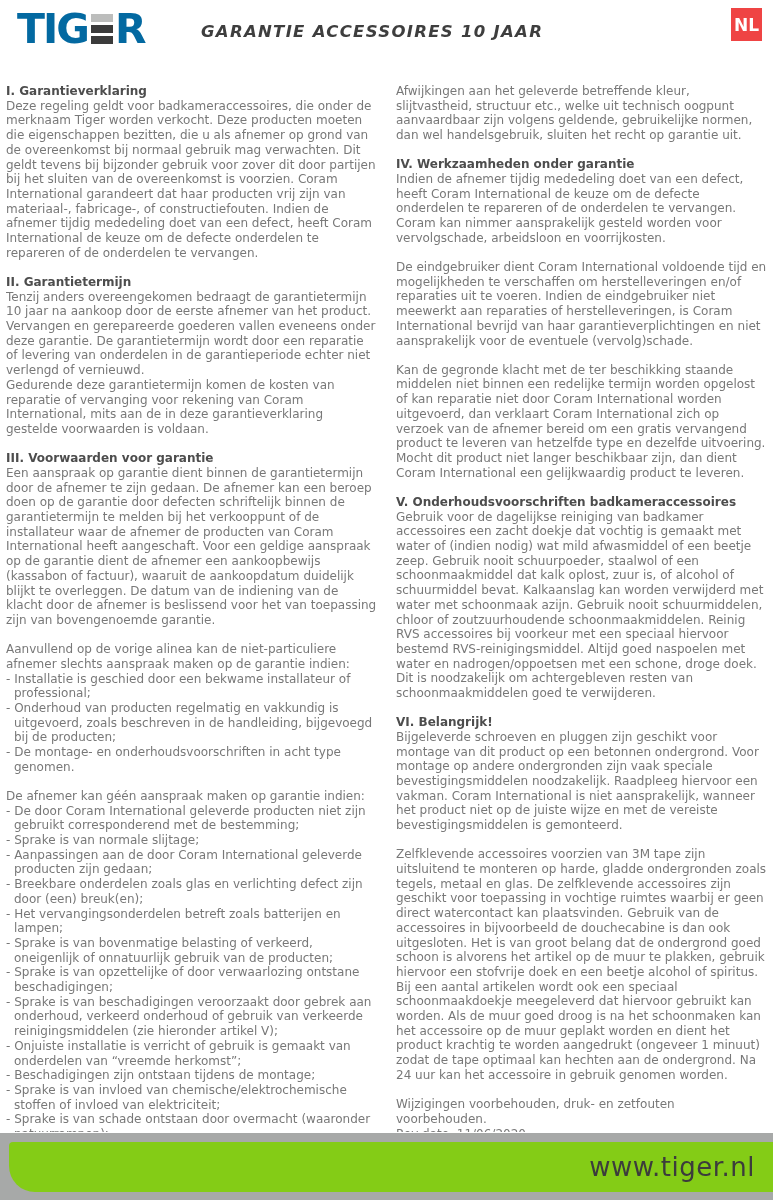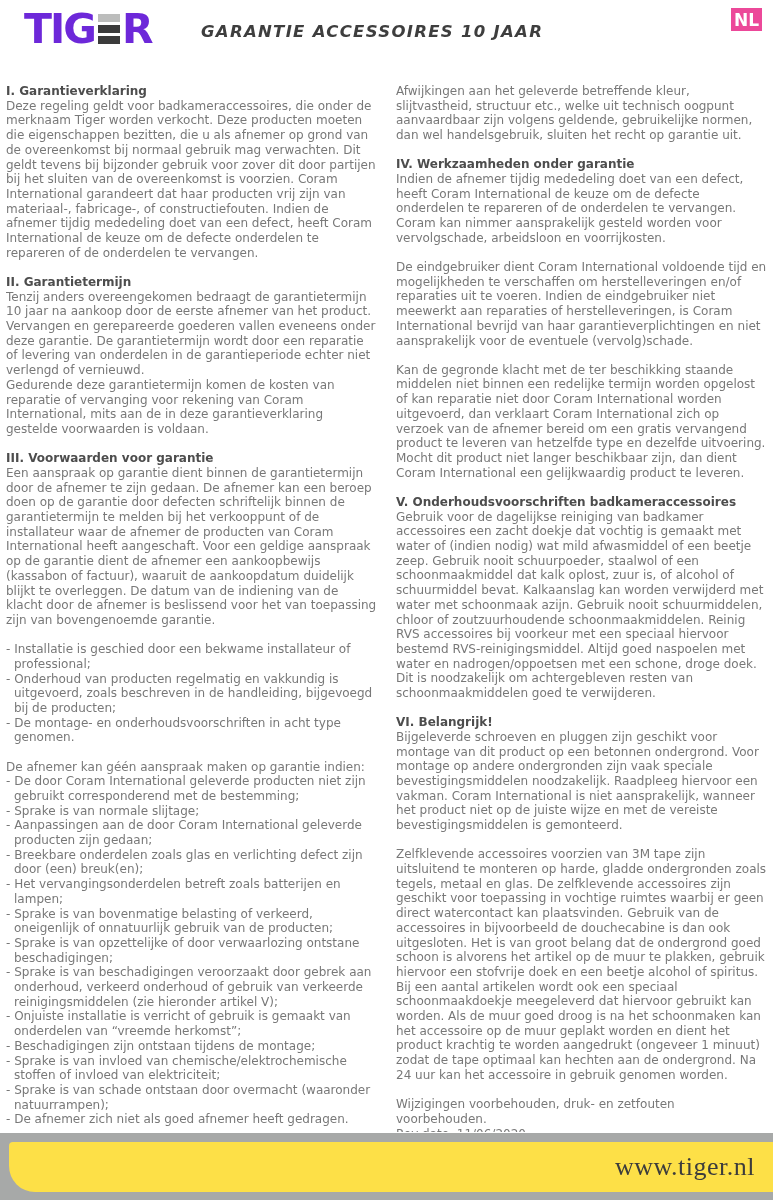--- a/index.html
+++ b/index.html
@@ -1,41 +1,41 @@
 <!DOCTYPE html>
 <html><head>
 <meta charset="utf-8">
 <style>
   html,body{margin:0;padding:0;background:#ffffff;}
   .page{position:relative;width:773px;height:1200px;background:#ffffff;overflow:hidden;
         font-family:"DejaVu Sans","Liberation Sans",sans-serif;}
   
   .header{position:absolute;top:0;left:0;right:0;height:70px;}
-  .logo{position:absolute;left:24px;top:9px;display:flex;align-items:flex-start;color:#6d28d9;}
+  .logo{position:absolute;left:17px;top:9px;display:flex;align-items:flex-start;color:#0369a1;}
   .logo-text{font-size:41px;font-weight:bold;line-height:1;letter-spacing:-2px;}
   .logo-ebars{display:flex;flex-direction:column;justify-content:space-between;height:30px;width:22px;margin:5px 2px 0 3px;}
   .logo-ebars div{height:8px;width:100%;background:#3b3b3b;}
   .logo-ebars .bar-top{background:#bcbdbc;}
   .page-title{position:absolute;left:201px;top:22px;font-size:16.5px;font-weight:bold;
               letter-spacing:1.3px;color:#3e3e3e;white-space:nowrap;font-style:italic;}
-  .lang-badge{position:absolute;right:11px;top:8px;width:31px;height:23px;background:#ec4899;
+  .lang-badge{position:absolute;right:11px;top:8px;width:31px;height:33px;background:#ef4444;
               color:#ffffff;font-weight:bold;font-size:17px;display:flex;align-items:center;justify-content:center;}
   
   .content{position:absolute;top:84px;left:6px;right:6px;bottom:68px;display:flex;gap:19px;overflow:hidden;
            color:#787878;font-size:12px;line-height:14.7px;}
   .col{width:371px;flex:0 0 371px;}
   .heading{font-weight:bold;color:#4d4d4d;margin:0;}
   .para{margin:0 0 14.5px 0;white-space:pre-line;}
   .para.tight{margin-bottom:0;}
   .list{margin:0 0 14.5px 0;}
   .li{padding-left:8px;text-indent:-8px;}
   
   .footer{position:absolute;left:0;right:0;bottom:0;height:67px;background:#a7a9a8;}
-  .footer-bar{position:absolute;left:9px;right:0;top:9px;bottom:8px;background:#fde047;
-              border-bottom-left-radius:26px;border-top-left-radius:4px;font-family:Liberation Serif, serif;}
+  .footer-bar{position:absolute;left:9px;right:0;top:9px;bottom:8px;background:#84cc16;
+              border-bottom-left-radius:26px;border-top-left-radius:4px;}
   .website{position:absolute;right:18px;top:50%;transform:translateY(-50%);
            font-size:26px;color:#3c3c3c;letter-spacing:0.5px;}
 </style>
 </head>
 <body>
 
 <div class="page">
 
   <div class="header">
     <div class="logo">
@@ -54,20 +54,21 @@
   <div class="content">
     <div class="col" id="col-left">
         <div class="heading">I. Garantieverklaring</div>
         <div class="para">Deze regeling geldt voor badkameraccessoires, die onder de merknaam Tiger worden verkocht. Deze producten moeten die eigenschappen bezitten, die u als afnemer op grond van de overeenkomst bij normaal gebruik mag verwachten. Dit geldt tevens bij bijzonder gebruik voor zover dit door partijen bij het sluiten van de overeenkomst is voorzien. Coram International garandeert dat haar producten vrij zijn van materiaal-, fabricage-, of constructiefouten. Indien de afnemer tijdig mededeling doet van een defect, heeft Coram International de keuze om de defecte onderdelen te repareren of de onderdelen te vervangen.</div>
         <div class="heading">II. Garantietermijn</div>
         <div class="para">Tenzij anders overeengekomen bedraagt de garantietermijn 10 jaar na aankoop door de eerste afnemer van het product.
 Vervangen en gerepareerde goederen vallen eveneens onder deze garantie. De garantietermijn wordt door een reparatie of levering van onderdelen in de garantieperiode echter niet verlengd of vernieuwd.
 Gedurende deze garantietermijn komen de kosten van reparatie of vervanging voor rekening van Coram International, mits aan de in deze garantieverklaring gestelde voorwaarden is voldaan.</div>
         <div class="heading">III. Voorwaarden voor garantie</div>
         <div class="para">Een aanspraak op garantie dient binnen de garantietermijn door de afnemer te zijn gedaan. De afnemer kan een beroep doen op de garantie door defecten schriftelijk binnen de garantietermijn te melden bij het verkooppunt of de installateur waar de afnemer de producten van Coram International heeft aangeschaft. Voor een geldige aanspraak op de garantie dient de afnemer een aankoopbewijs (kassabon of factuur), waaruit de aankoopdatum duidelijk blijkt te overleggen. De datum van de indiening van de klacht door de afnemer is beslissend voor het van toepassing zijn van bovengenoemde garantie.</div>
+        <div class="para tight">Aanvullend op de vorige alinea kan de niet-particuliere afnemer slechts aanspraak maken op de garantie indien:</div>
         <div class="list">
           <div class="li">- Installatie is geschied door een bekwame installateur of professional;</div>
           <div class="li">- Onderhoud van producten regelmatig en vakkundig is uitgevoerd, zoals beschreven in de handleiding, bijgevoegd bij de producten;</div>
           <div class="li">- De montage- en onderhoudsvoorschriften in acht type genomen.</div>
         </div>
         <div class="para tight">De afnemer kan géén aanspraak maken op garantie indien:</div>
         <div class="list">
           <div class="li">- De door Coram International geleverde producten niet zijn gebruikt corresponderend met de bestemming;</div>
           <div class="li">- Sprake is van normale slijtage;</div>
           <div class="li">- Aanpassingen aan de door Coram International geleverde producten zijn gedaan;</div>

